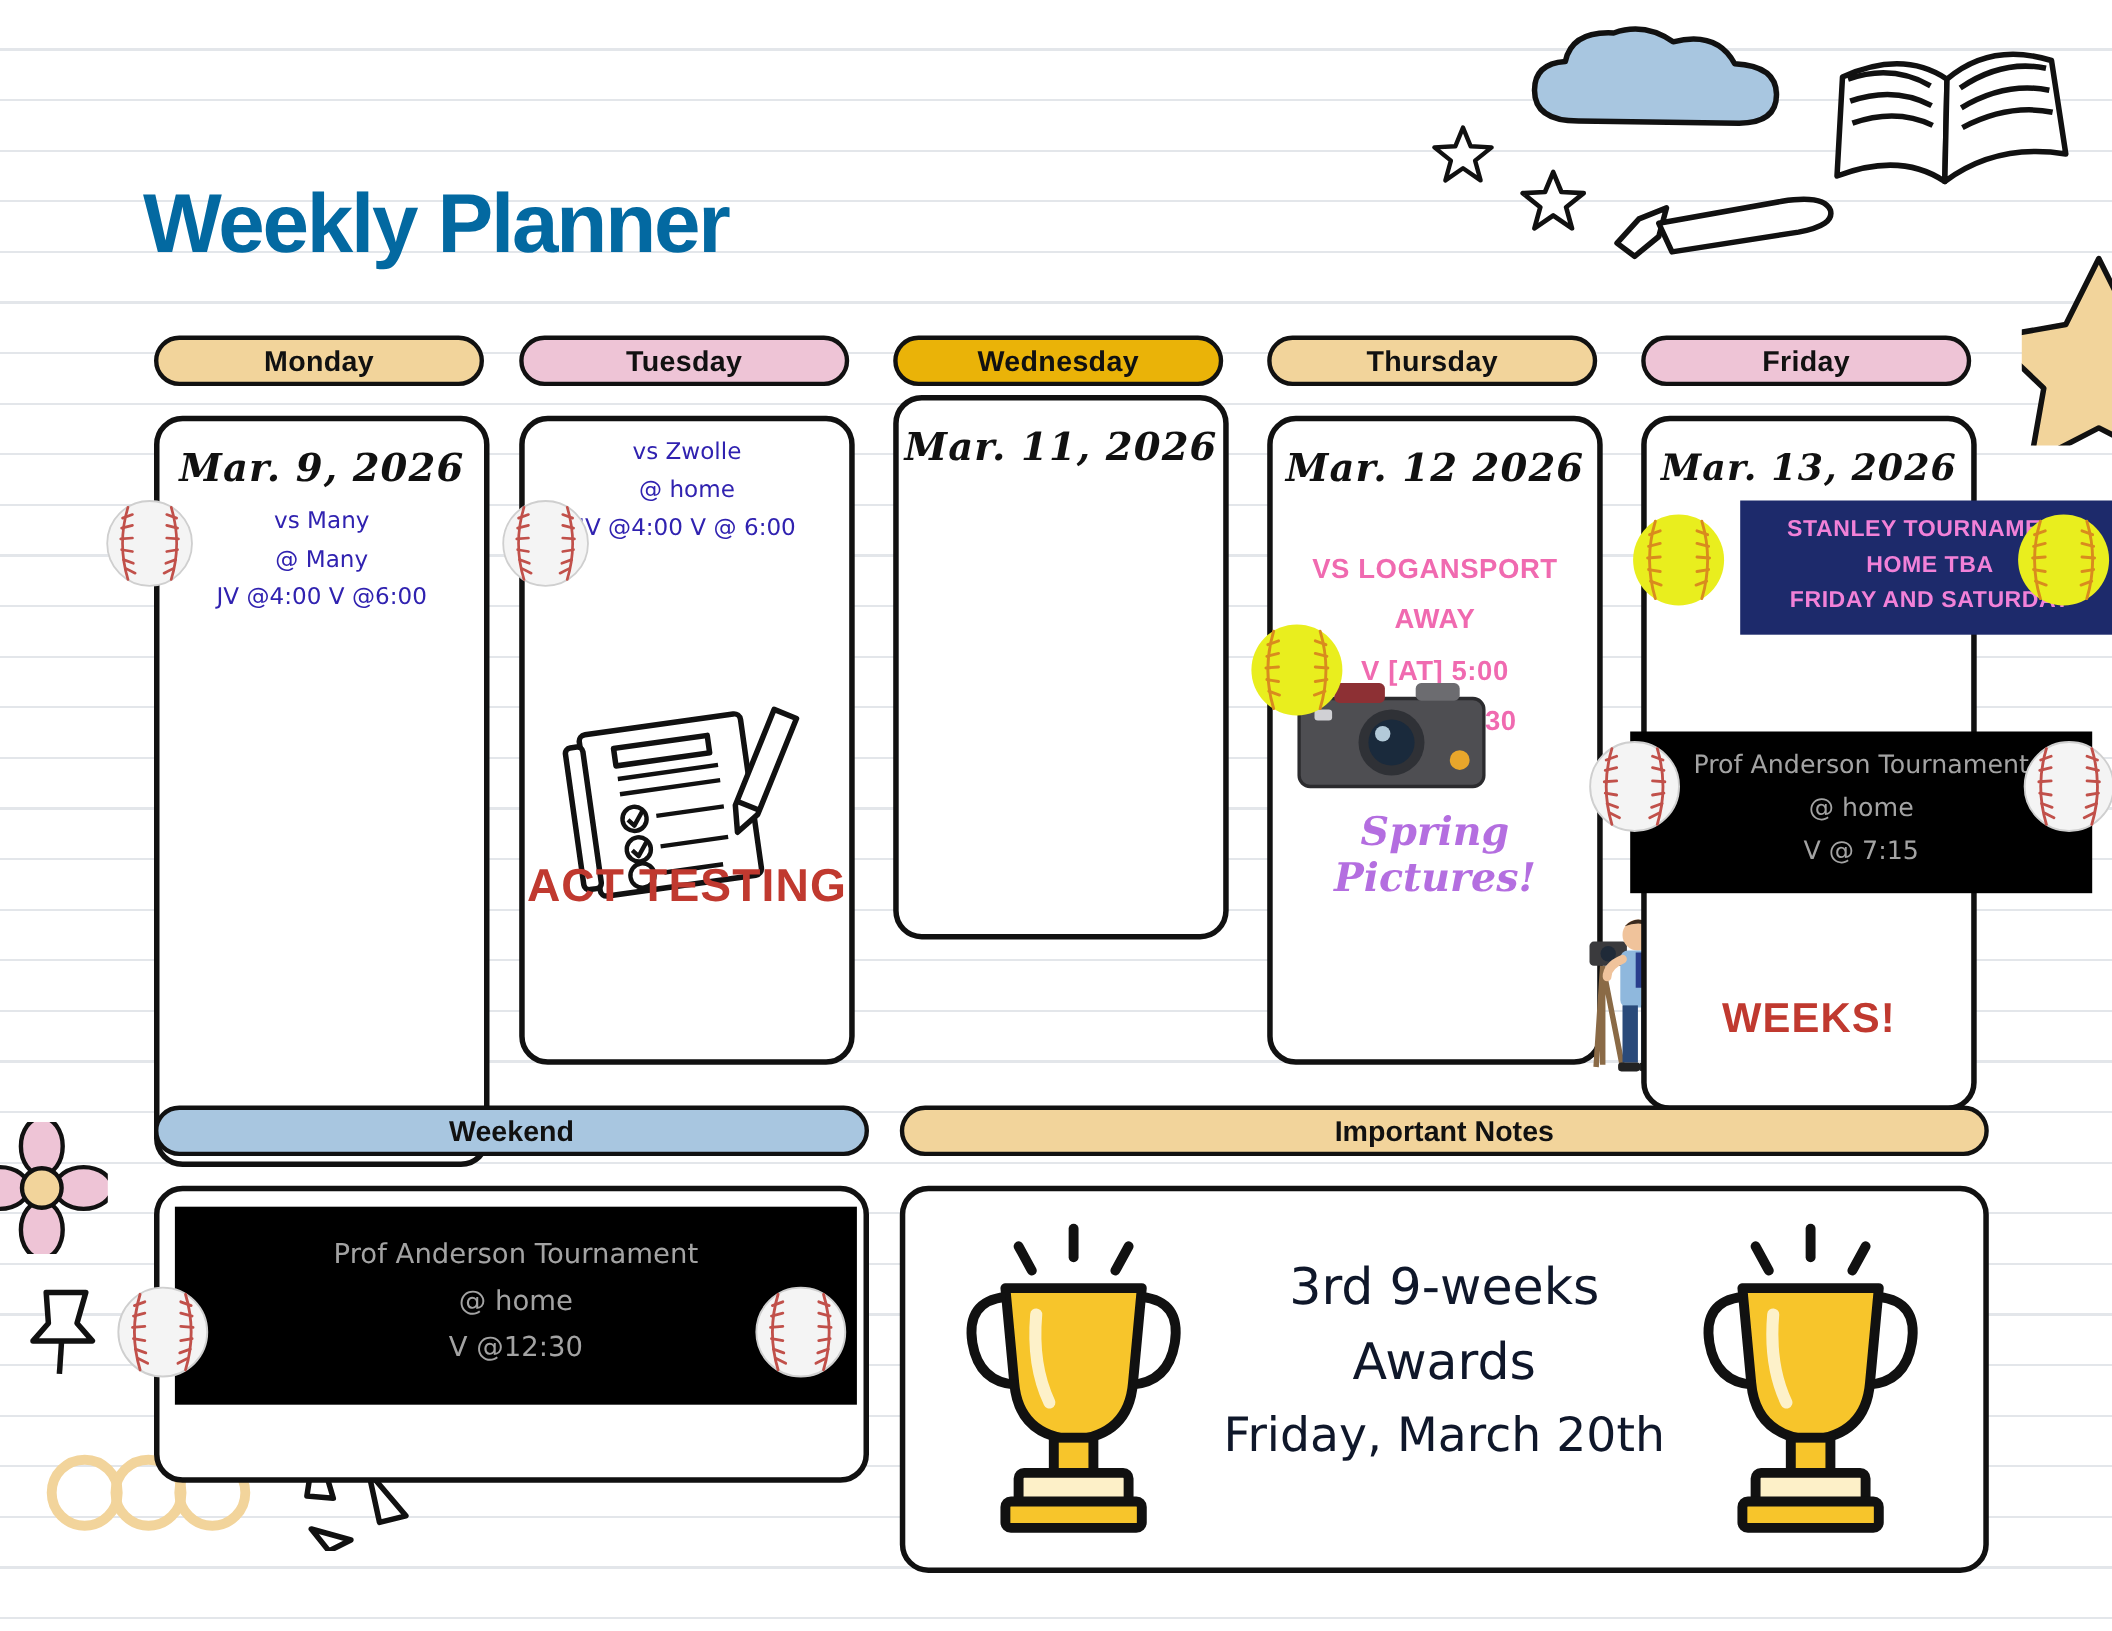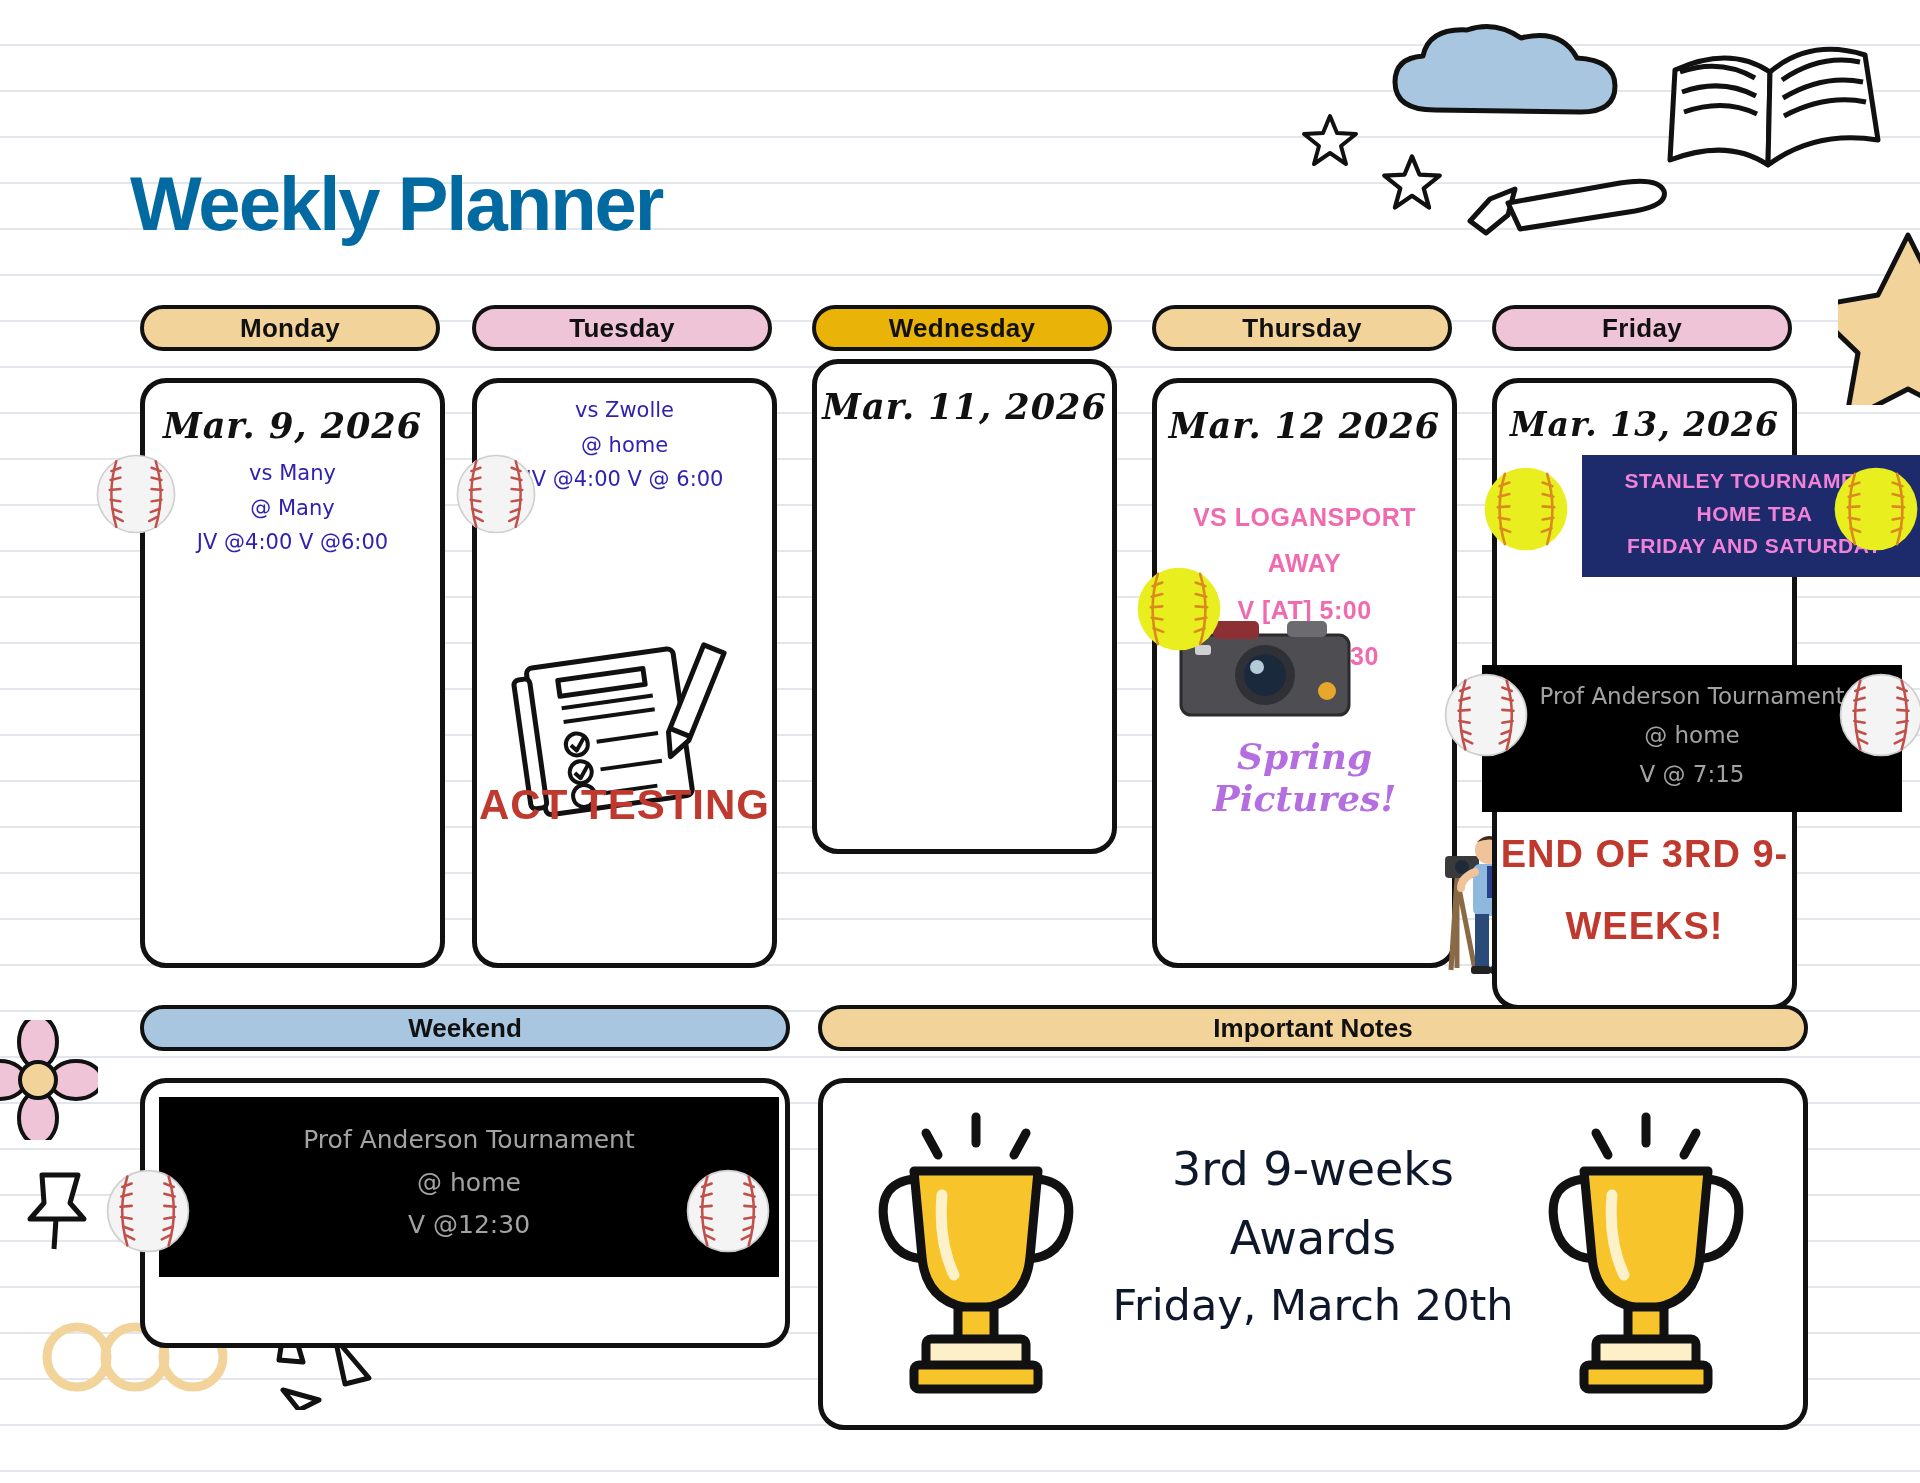--- a/index.html
+++ b/index.html
@@ -266,21 +266,21 @@
   <div class="day-head" style="left:812px; top:305px; width:300px; background:#eab308;">
     <span>Wednesday</span>
   </div>
   <div class="day-head" style="left:1152px; top:305px; width:300px; background:#f2d49b;">
     <span>Thursday</span>
   </div>
   <div class="day-head" style="left:1492px; top:305px; width:300px; background:#eec4d6;">
     <span>Friday</span>
   </div>
 
-  <div class="day-card" style="left:140px; top:378px; width:305px; height:590px;">
+  <div class="day-card" style="left:140px; top:378px; width:305px; height:683px;">
     <div class="date-line">Mar. 9, 2026</div>
     <div style="margin-top:10px;">
       <div class="ev-line">vs Many</div>
       <div class="ev-line">@ Many</div>
       <div class="ev-line">JV @4:00 V @6:00</div>
     </div>
   </div>
 
   <svg class="ball" style="left:95px; top:453px;" width="82" height="82" viewBox="0 0 100 100">
     <circle cx="50" cy="50" r="47" fill="#f4f4f4" stroke="#cfcfcf" stroke-width="2"></circle>
@@ -400,21 +400,20 @@
       <div class="navy-line">HOME        TBA</div>
       <div class="navy-line">FRIDAY AND SATURDAY</div>
     </div>
 
     <div class="black-box" style="left:-15px; top:282px; width:420px; padding:12px 0 18px 0;">
       <div class="black-line" style="font-size:23px;">Prof Anderson Tournament</div>
       <div class="black-line" style="font-size:23px;">@ home</div>
       <div class="black-line" style="font-size:23px;">V @ 7:15</div>
     </div>
 
-    <div class="red-head" style="position:absolute; left:0; right:0; top:450px; font-size:38px;">END OF 3RD 9-</div>
     <div class="red-head" style="position:absolute; left:0; right:0; top:522px; font-size:38px;">WEEKS!</div>
   </div>
 
   <svg class="ball" style="left:1482px; top:465px;" width="88" height="88" viewBox="0 0 100 100">
     <circle cx="50" cy="50" r="47" fill="#e9ee1e"></circle>
     <g stroke="#d98b1e" stroke-width="3" fill="none" stroke-linecap="round">
       <path d="M26 10 Q14 50 26 90"></path>
         <path d="M74 10 Q86 50 74 90"></path>
       <path d="M20 24 l11 -4 M19 36 l12 -3 M18 48 l13 -1 M19 60 l12 2 M21 72 l11 4"></path>
       <path d="M80 24 l-11 -4 M81 36 l-12 -3 M82 48 l-13 -1 M81 60 l-12 2 M79 72 l-11 4"></path>

